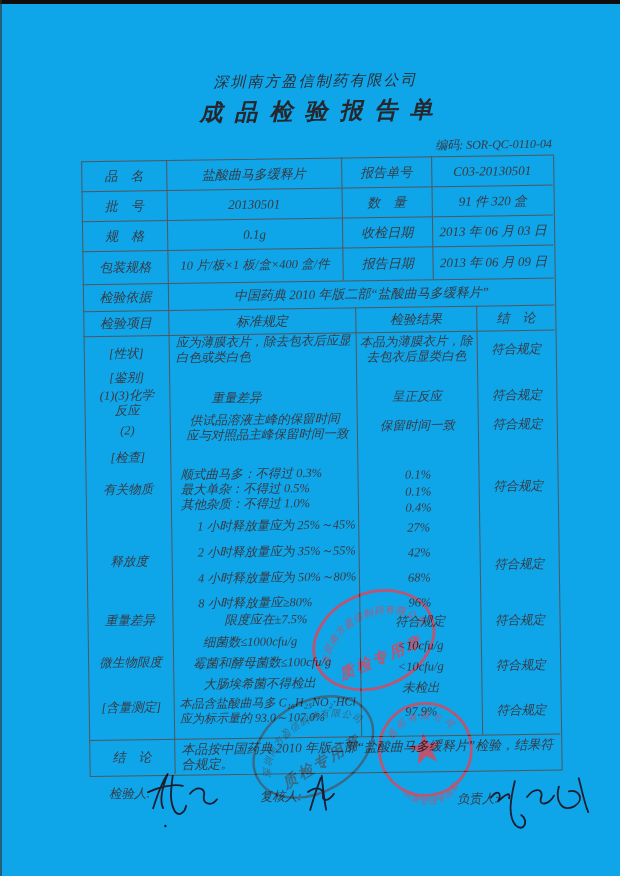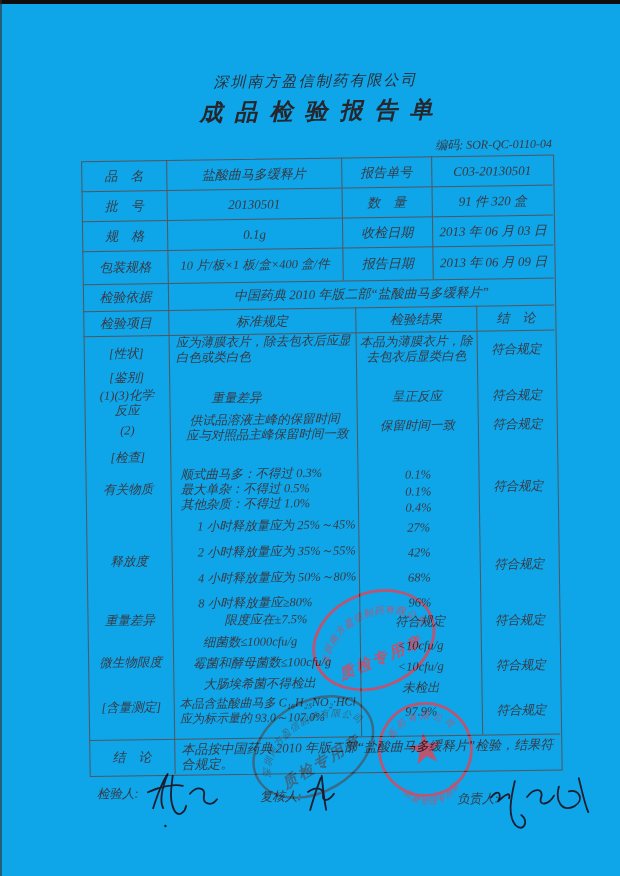--- a/index.html
+++ b/index.html
@@ -126,21 +126,21 @@
     <div class="txt ctr" style="left:478px;top:420px;width:79px">符合规定</div>
     <div class="txt ctr" style="left:478px;top:482px;width:79px">符合规定</div>
     <div class="txt ctr" style="left:478px;top:560px;width:79px">符合规定</div>
     <div class="txt ctr" style="left:478px;top:616px;width:79px">符合规定</div>
     <div class="txt ctr" style="left:478px;top:661px;width:79px">符合规定</div>
     <div class="txt ctr" style="left:478px;top:706px;width:79px">符合规定</div>
 
     <div class="cell" style="left:85px;top:737px;width:85px;height:35px">结　论</div>
     <div class="txt wrap" style="left:177px;top:740px;width:375px;font-size:13px">本品按中国药典 2010 年版二部“盐酸曲马多缓释片”检验，结果符合规定。</div>
 
-    <div class="txt" style="left:92px;top:784px">检验人:</div>
+    <div class="txt" style="left:104px;top:784px">检验人:</div>
     <div class="txt" style="left:255px;top:789px">复核人:</div>
     <div class="txt" style="left:452px;top:794px">负责人:</div>
 
     <svg class="stamps" width="620" height="876" viewBox="0 0 620 876">
 
       <g transform="translate(309,747) rotate(-30)" opacity="0.68">
         <ellipse rx="64" ry="45" fill="none" stroke="#4e4e58" stroke-width="2.4"></ellipse>
         <path id="arcB" d="M -54 14 A 54 38 0 0 1 54 14" fill="none"></path>
         <text font-size="9.5" fill="#4e4e58" letter-spacing="1"><textPath href="#arcB" startOffset="50%" text-anchor="middle">深圳南方盈信制药有限公司</textPath></text>
         <text y="22" text-anchor="middle" font-size="15" font-weight="bold" letter-spacing="3" fill="#4e4e58">质检专用章</text>

